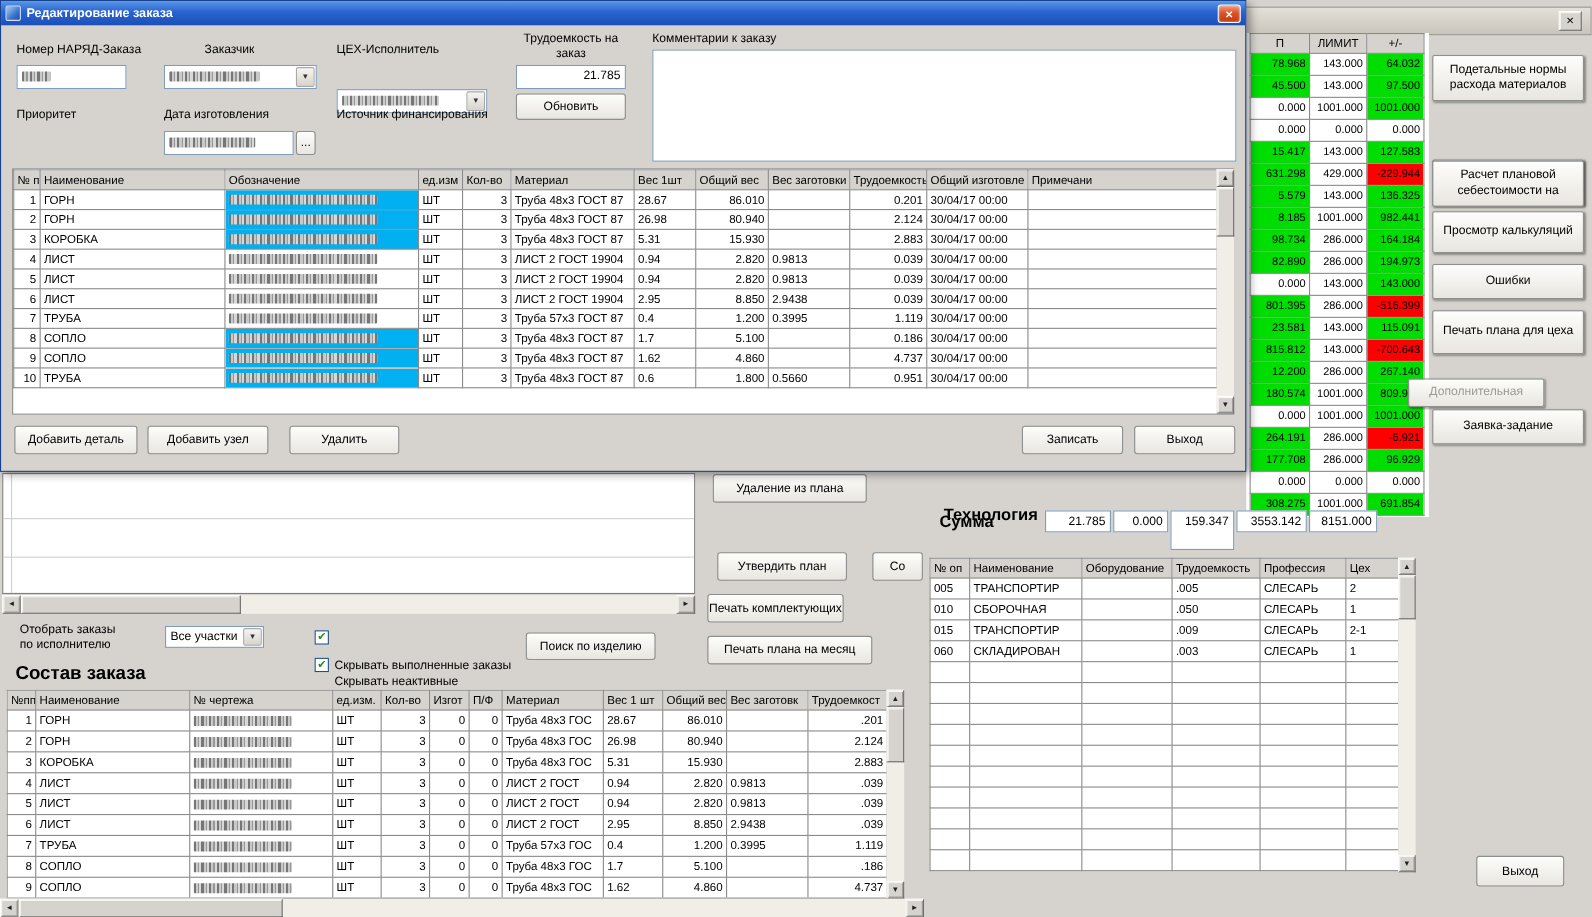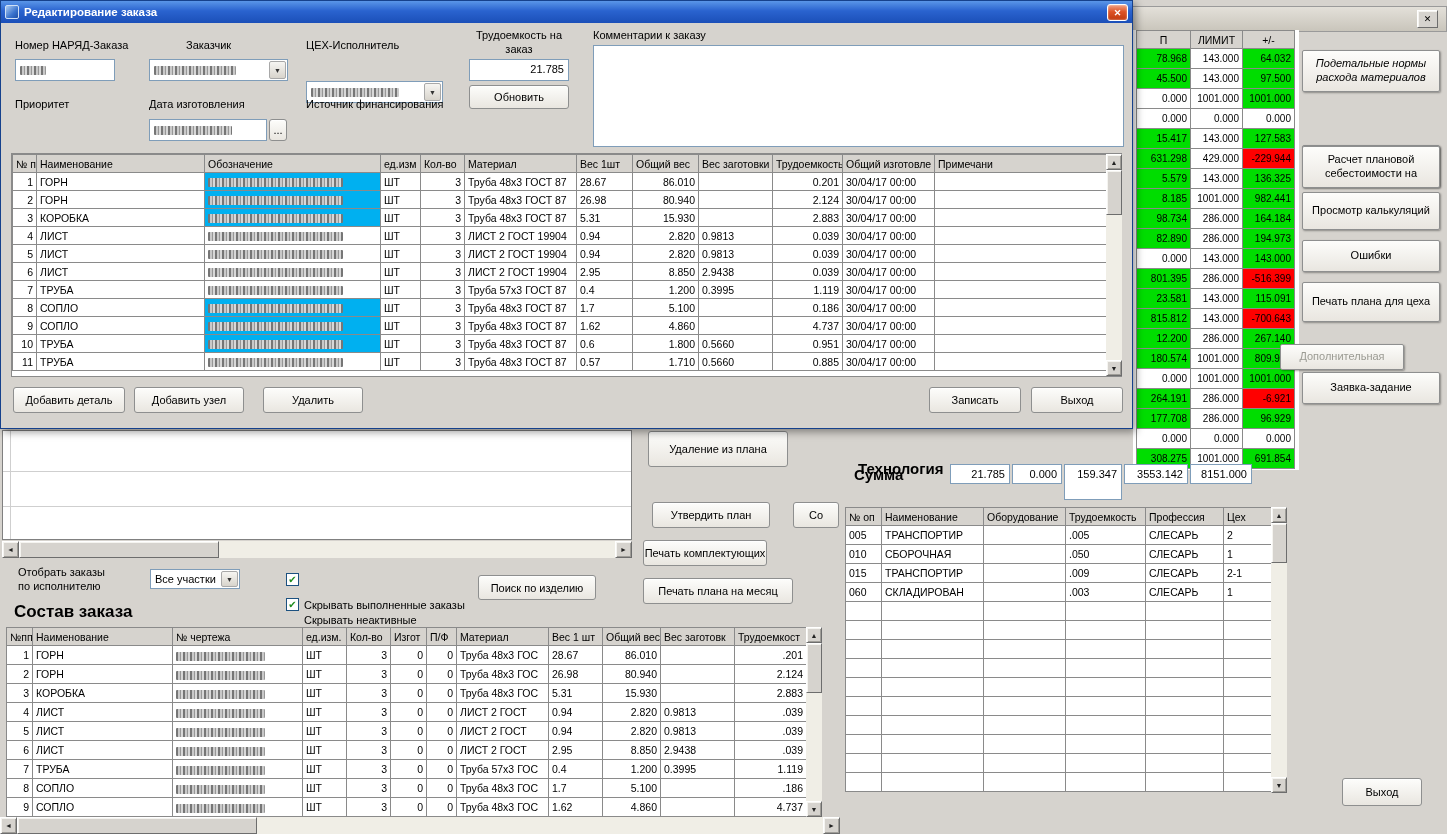--- a/index.html
+++ b/index.html
@@ -162,21 +162,21 @@
         <td class="ta-r">0.000</td>
       </tr>
       <tr>
         <td class="ta-r green">308.275</td>
         <td class="ta-r">1001.000</td>
         <td class="ta-r green">691.854</td>
       </tr>
     </tbody>
 </table>
 
-<div class="btn panel-btn abs" style="left:1302px;top:50px;width:138px;height:42px;font-style:italic;">
+<div class="btn panel-btn abs" style="left:1302px;top:50px;width:138px;height:42px;">
     <span>Подетальные нормы расхода материалов</span>
   </div>
 <div class="btn panel-btn abs" style="left:1302px;top:98px;width:138px;height:42px;margin-top:47px;">
     <span>Сводные нормы расхода материалов</span>
   </div>
 <div class="btn panel-btn abs" style="left:1302px;top:146px;width:138px;height:42px;">
     <span>Расчет плановой себестоимости на</span>
   </div>
 <div class="btn panel-btn abs" style="left:1302px;top:192px;width:138px;height:38px;">
     <span>Просмотр калькуляций</span>
@@ -204,21 +204,21 @@
   <div class="sb-track" style="left:0;top:0;width:100%;height:100%;"></div>
   <div class="sb-btn" style="left:0;top:0;width:17px;height:17px;">
       <span>◄</span>
     </div>
   <div class="sb-thumb" style="left:17px;top:0;width:200px;height:17px;"></div>
   <div class="sb-btn" style="right:0;top:0;width:17px;height:17px;">
       <span>►</span>
     </div>
 </div>
 
-<div class="btn abs" style="left:648px;top:431px;width:140px;height:36px;">
+<div class="btn abs" style="left:648px;top:431px;width:140px;height:26px;">
     <span>Удаление из плана</span>
   </div>
 <div class="btn abs" style="left:652px;top:502px;width:118px;height:26px;">
     <span>Утвердить план</span>
   </div>
 <div class="btn abs" style="left:793px;top:502px;width:46px;height:26px;overflow:hidden;">
     <span>Со</span>
   </div>
 <div class="btn abs" style="left:643px;top:540px;width:124px;height:26px;">
     <span>Печать комплектующих</span>
@@ -823,34 +823,20 @@
             <td>ШТ</td>
             <td class="ta-r">3</td>
             <td>Труба 48х3 ГОСТ 87</td>
             <td>0.6</td>
             <td class="ta-r">1.800</td>
             <td>0.5660</td>
             <td class="ta-r">0.951</td>
             <td>30/04/17 00:00</td>
             <td></td>
           </tr>
-          <tr>
-            <td class="ta-r">11</td>
-            <td>ТРУБА</td>
-            <td><span class="pix" style="width:80%;"></span></td>
-            <td>ШТ</td>
-            <td class="ta-r">3</td>
-            <td>Труба 48х3 ГОСТ 87</td>
-            <td>0.57</td>
-            <td class="ta-r">1.710</td>
-            <td>0.5660</td>
-            <td class="ta-r">0.885</td>
-            <td>30/04/17 00:00</td>
-            <td></td>
-          </tr>
         </tbody>
     </table>
 
     <div class="abs" style="left:1094px;top:0;width:16px;height:222px;">
       <div class="sb-track" style="left:0;top:0;width:100%;height:100%;"></div>
       <div class="sb-btn" style="left:0;top:0;width:16px;height:16px;">
           <span>▲</span>
         </div>
       <div class="sb-thumb" style="left:0;top:16px;width:16px;height:45px;"></div>
       <div class="sb-btn" style="left:0;bottom:0;width:16px;height:16px;">

